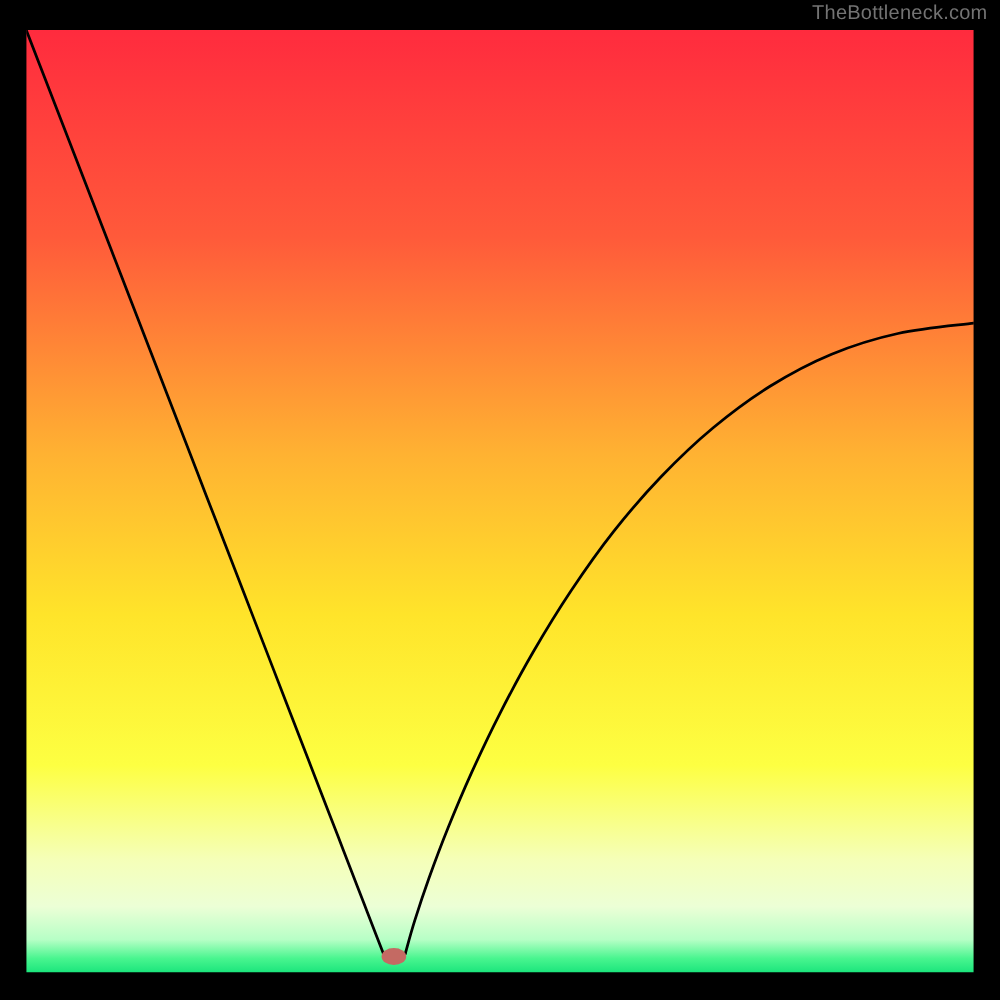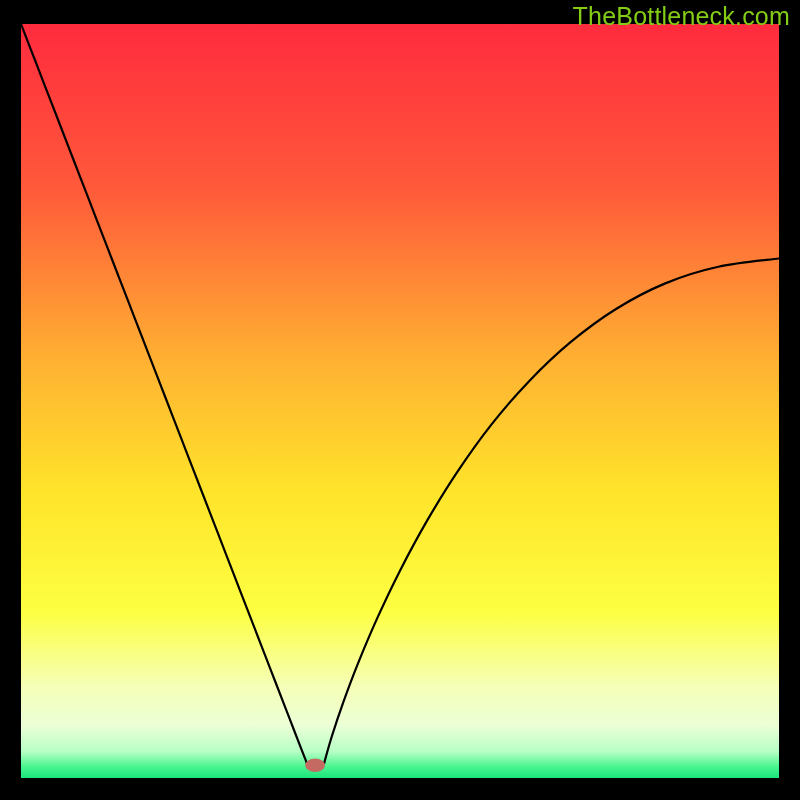--- a/index.html
+++ b/index.html
@@ -13,22 +13,22 @@
   }
   .stage {
     position: relative;
     width: 800px;
     height: 800px;
   }
   .watermark {
     position: absolute;
     top: 2px;
     right: 10px;
-    color: #84cc16;
-    font-size: 25px;
+    color: #737373;
+    font-size: 16px;
     font-weight: 400;
     letter-spacing: 0.2px;
     z-index: 10;
   }
   .plot-frame {
     position: absolute;
     left: 21px;
     top: 24px;
     width: 758px;
     height: 754px;

